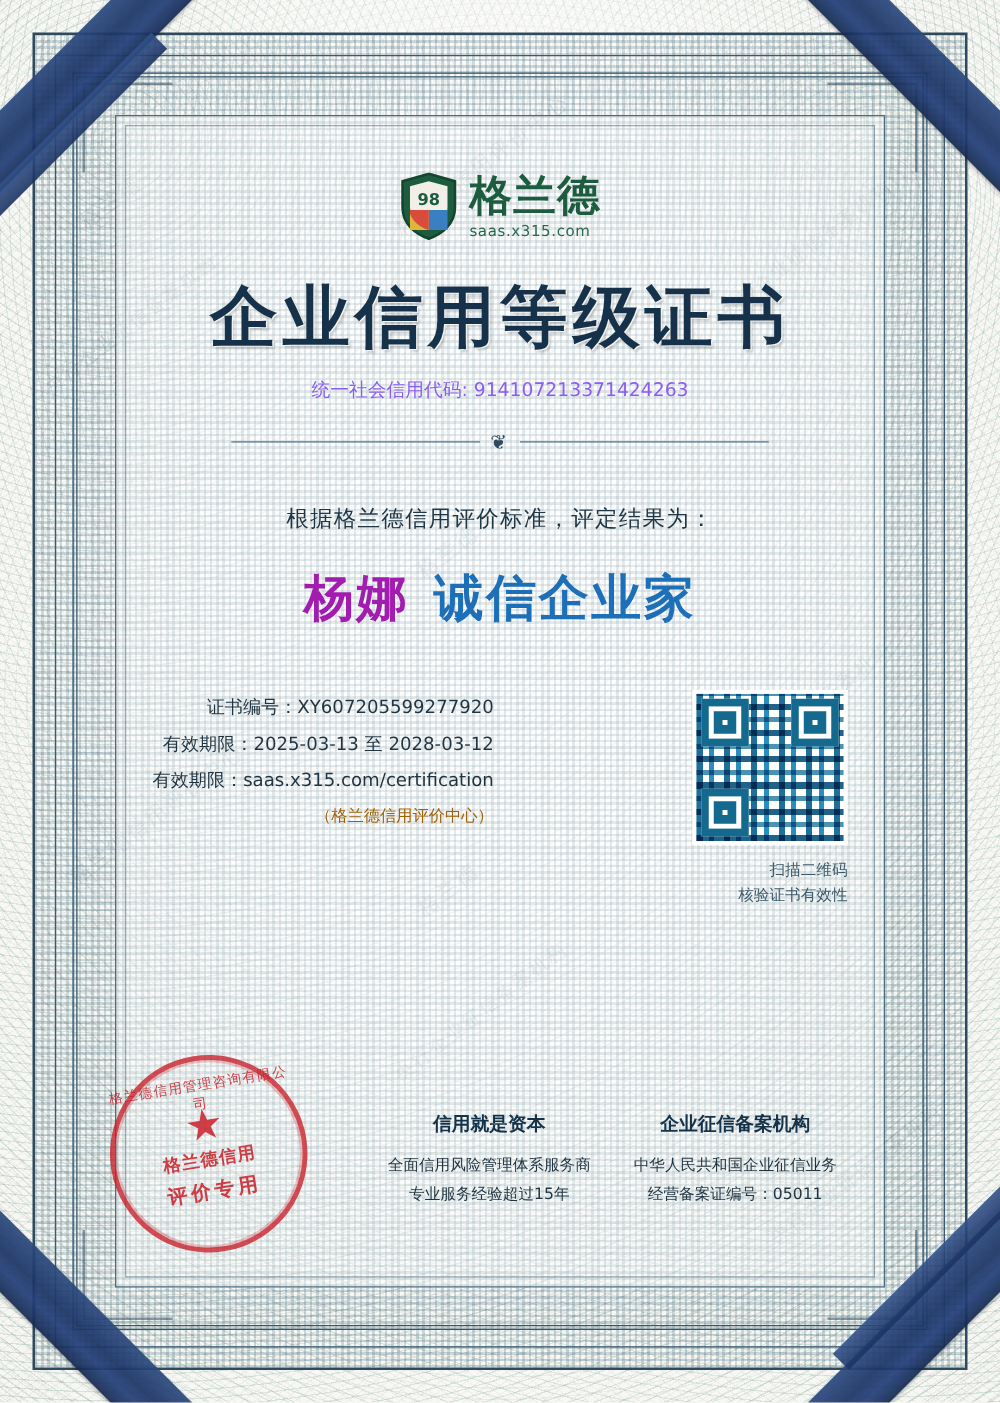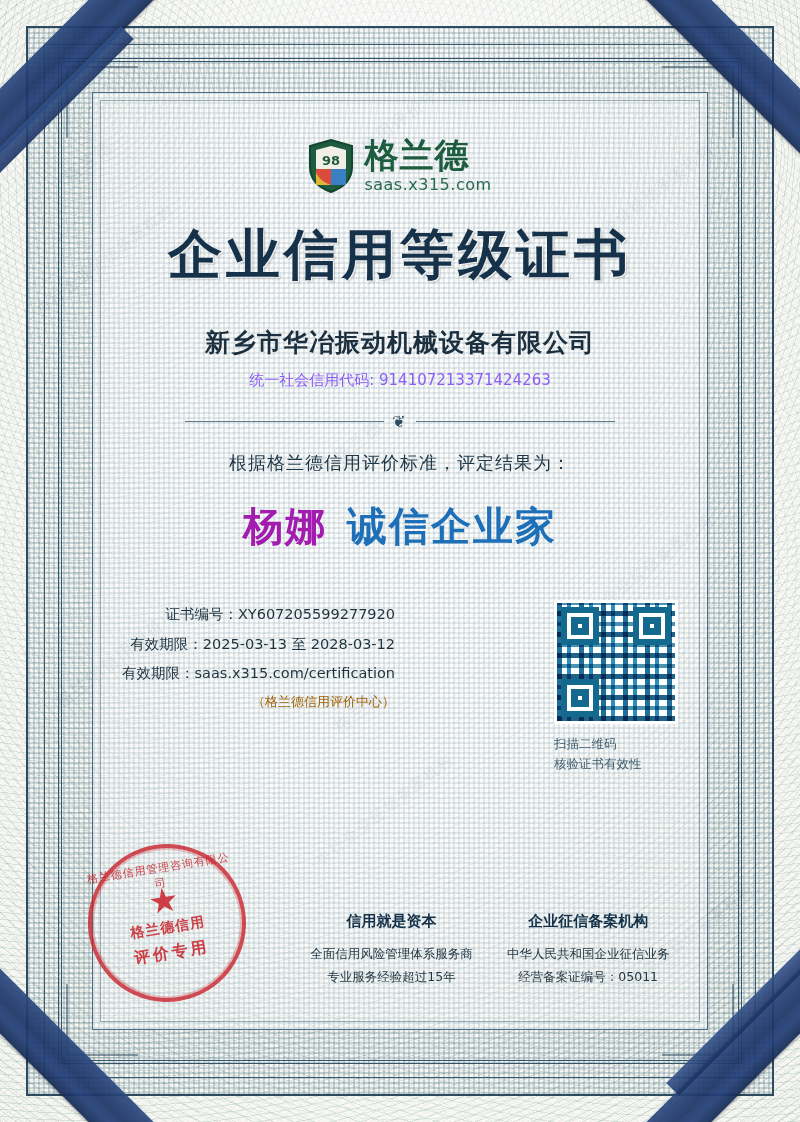--- a/index.html
+++ b/index.html
@@ -135,21 +135,21 @@
   }
   .brand-block { text-align: left; line-height: 1; }
   .brand-name {
     font-size: 34px;
     font-weight: bold;
     color: #1d5c3f;
     letter-spacing: 1px;
     font-family: "DejaVu Sans", sans-serif;
   }
   .brand-url {
-    font-size: 16px;
+    font-size: 12px;
     color: #2a6a4c;
     letter-spacing: 0.5px;
     margin-top: 5px;
     font-family: "DejaVu Sans", sans-serif;
   }
 
   .cert-title {
     margin-top: 26px;
     font-size: 54px;
     font-weight: bold;
@@ -189,21 +189,21 @@
     background: #5b7a8c;
   }
   .divider .orn {
     font-size: 16px;
     color: #2e4a5e;
     letter-spacing: 2px;
     font-family: "DejaVu Sans", sans-serif;
   }
 
   .eval-line {
-    margin-top: 20px;
+    margin-top: 40px;
     font-size: 18px;
     color: #1f3646;
     letter-spacing: 1px;
     font-family: "DejaVu Sans", sans-serif;
   }
 
   .award-row {
     margin-top: 24px;
     display: flex;
     align-items: baseline;
@@ -237,21 +237,21 @@
     font-size: 14.5px;
     color: #1f3340;
     line-height: 2.05;
     font-family: "DejaVu Sans", sans-serif;
   }
   .details .sub {
     font-size: 13px;
     color: #a16207;
   }
 
-  .qr-block { text-align: left; }
+  .qr-block { text-align: right; }
   .qr {
     width: 118px;
     height: 118px;
     margin: 0 auto;
     background-color: #ffffff;
     background-image:
       repeating-linear-gradient(90deg, #1e6f9a 0 5px, #ffffff 5px 10px, #2a8fbe 10px 14px, #ffffff 14px 22px),
       repeating-linear-gradient(0deg, rgba(20,90,130,0.95) 0 5px, rgba(255,255,255,0) 5px 11px, rgba(30,120,160,0.8) 11px 15px, rgba(255,255,255,0) 15px 21px);
     background-blend-mode: multiply;
     border: 3px solid #ffffff;
@@ -280,21 +280,21 @@
     font-size: 12.5px;
     color: #3b5a6b;
     line-height: 1.6;
     font-family: "DejaVu Sans", sans-serif;
   }
 
   
   .footer {
     position: absolute;
     left: 22px; right: 22px;
-    bottom: 34px;
+    bottom: 56px;
     display: flex;
     align-items: flex-end;
     justify-content: space-between;
   }
   .footer-col {
     text-align: center;
     font-size: 12.5px;
     color: #1f3340;
     line-height: 1.85;
     font-family: "DejaVu Sans", sans-serif;
@@ -408,21 +408,20 @@
         </svg>
       </div>
       <div class="brand-block">
         <div class="brand-name">格兰德</div>
         <div class="brand-url">saas.x315.com</div>
       </div>
     </div>
 
     <div class="cert-title">企业信用等级证书</div>
 
-    <div class="company-name">新乡市华冶振动机械设备有限公司</div>
     <div class="credit-code">统一社会信用代码: 914107213371424263</div>
 
     <div class="divider">
       <span class="line"></span>
       <span class="orn">❦</span>
       <span class="line"></span>
     </div>
 
     <div class="eval-line">根据格兰德信用评价标准，评定结果为：</div>
 

